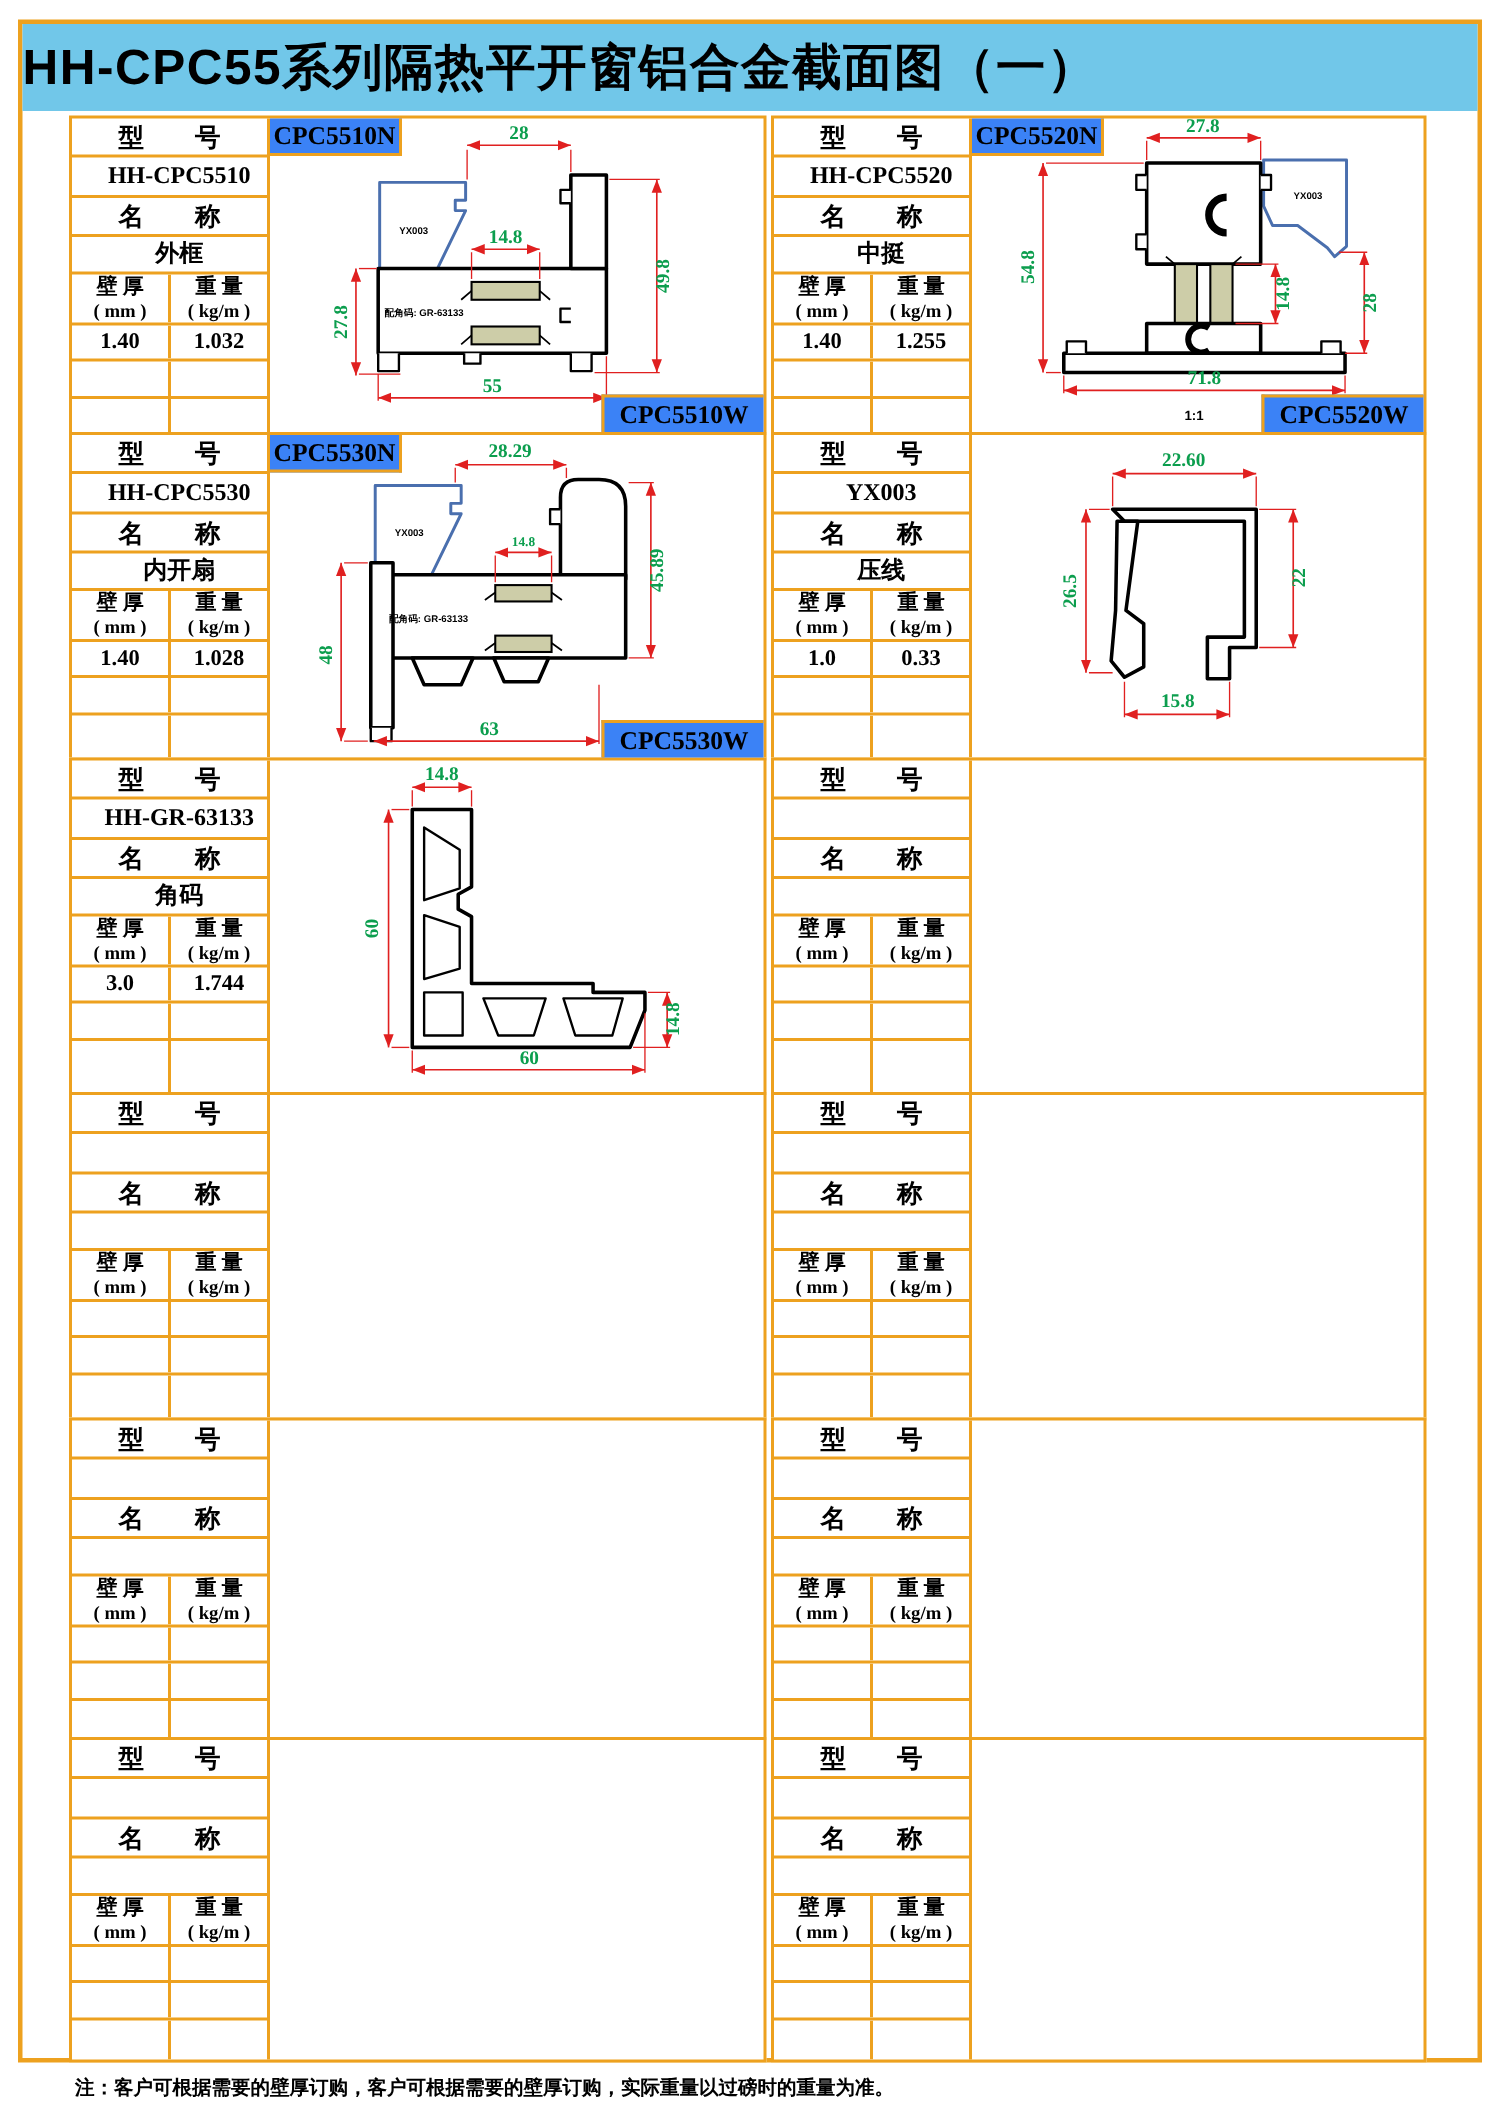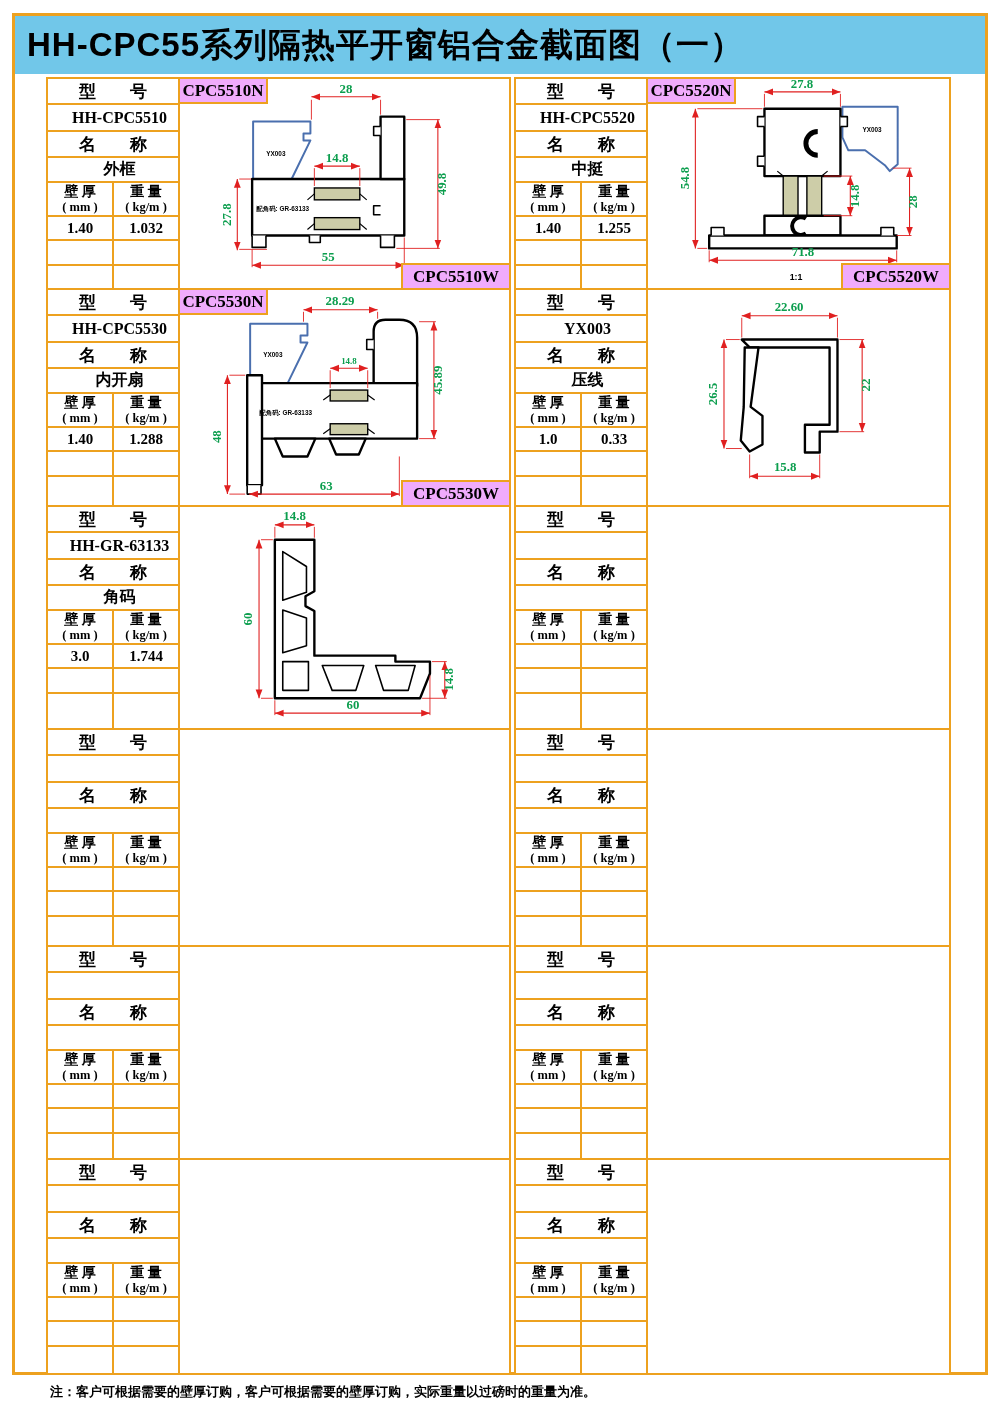--- a/index.html
+++ b/index.html
@@ -12,21 +12,21 @@
     position: absolute; left: 12px; top: 13px; width: 976px; height: 1362px;
     border: 3px solid var(--orange);
   }
   :root { --orange:#EDA11F; --titlebg:#71C7E9; --green:#0C9E4E; --red:#E02020; }
   .titlebar {
     position: absolute; left: 0; top: 0; right: 0; height: 58px;
     background: var(--titlebg); display: flex; align-items: center;
   }
   .titlebar span {
     font-family: "Liberation Sans", sans-serif;
-    font-weight: bold; font-size: 33px; letter-spacing: 1px; padding-left: 12px; color: #000;
+    font-weight: bold; font-size: 33px; letter-spacing: 1px; padding-left: 0; color: #000;
   }
   .grid { position: absolute; left: 31px; top: 61px; width: 905px; height: 1298px; }
   .cell { position: absolute; display: flex; border: 2px solid var(--orange); background: #fff; }
   .cl { left: 0; width: 465px; }
   .cr { left: 468px; width: 437px; }
   .info {
     width: 132px; height: 100%; border-right: 2px solid var(--orange);
     display: grid; grid-template-rows: 26px 27px 26px 25px 34px 24px 25px 1fr;
   }
   .irow {
@@ -39,21 +39,21 @@
   .two span {
     flex: 1; display: flex; flex-direction: column; align-items: center; justify-content: center;
     font-size: 15px; font-weight: bold;
   }
   .two span + span { border-left: 2px solid var(--orange); }
   .two b { display: block; font-size: 14px; line-height: 16px; }
   .two i { display: block; font-style: normal; font-size: 12.5px; line-height: 14px; }
   .draw { flex: 1; position: relative; }
   .draw svg { position: absolute; inset: 0; width: 100%; height: 100%; }
   .nlab, .wlab {
-    position: absolute; background: #f0abfc; z-index: 2;
+    position: absolute; background: #3b82f6; z-index: 2;
     display: flex; align-items: center; justify-content: center;
     font-weight: bold; font-size: 17px; white-space: nowrap; text-align: center;
   }
   .nlab { left: 0; top: 0; width: 88px; height: 25px; border-right: 2px solid var(--orange); border-bottom: 2px solid var(--orange); }
   .wlab { right: 0; bottom: 0; width: 108px; height: 25px; border-left: 2px solid var(--orange); border-top: 2px solid var(--orange); }
   .note { position: absolute; left: 50px; top: 1383px; font-size: 13px; font-weight: bold; }
   
   .pf   { fill:#fff; stroke:#000; stroke-width:2.4; stroke-linejoin:round; }
   .pf2  { fill:#fff; stroke:#000; stroke-width:1.6; stroke-linejoin:round; }
   .thin { fill:none; stroke:#000; stroke-width:1.2; }
@@ -244,21 +244,21 @@
                 <b>壁 厚</b>
                 <i>( mm )</i>
               </span>
             <span>
                 <b>重 量</b>
                 <i>( kg/m )</i>
               </span>
           </div>
           <div class="irow two">
             <span>1.40</span>
-            <span>1.288</span>
+            <span>1.028</span>
           </div>
           <div class="irow two">
               <span></span>
               <span></span>
             </div>
           <div class="irow two">
               <span></span>
               <span></span>
             </div>
         </div>

